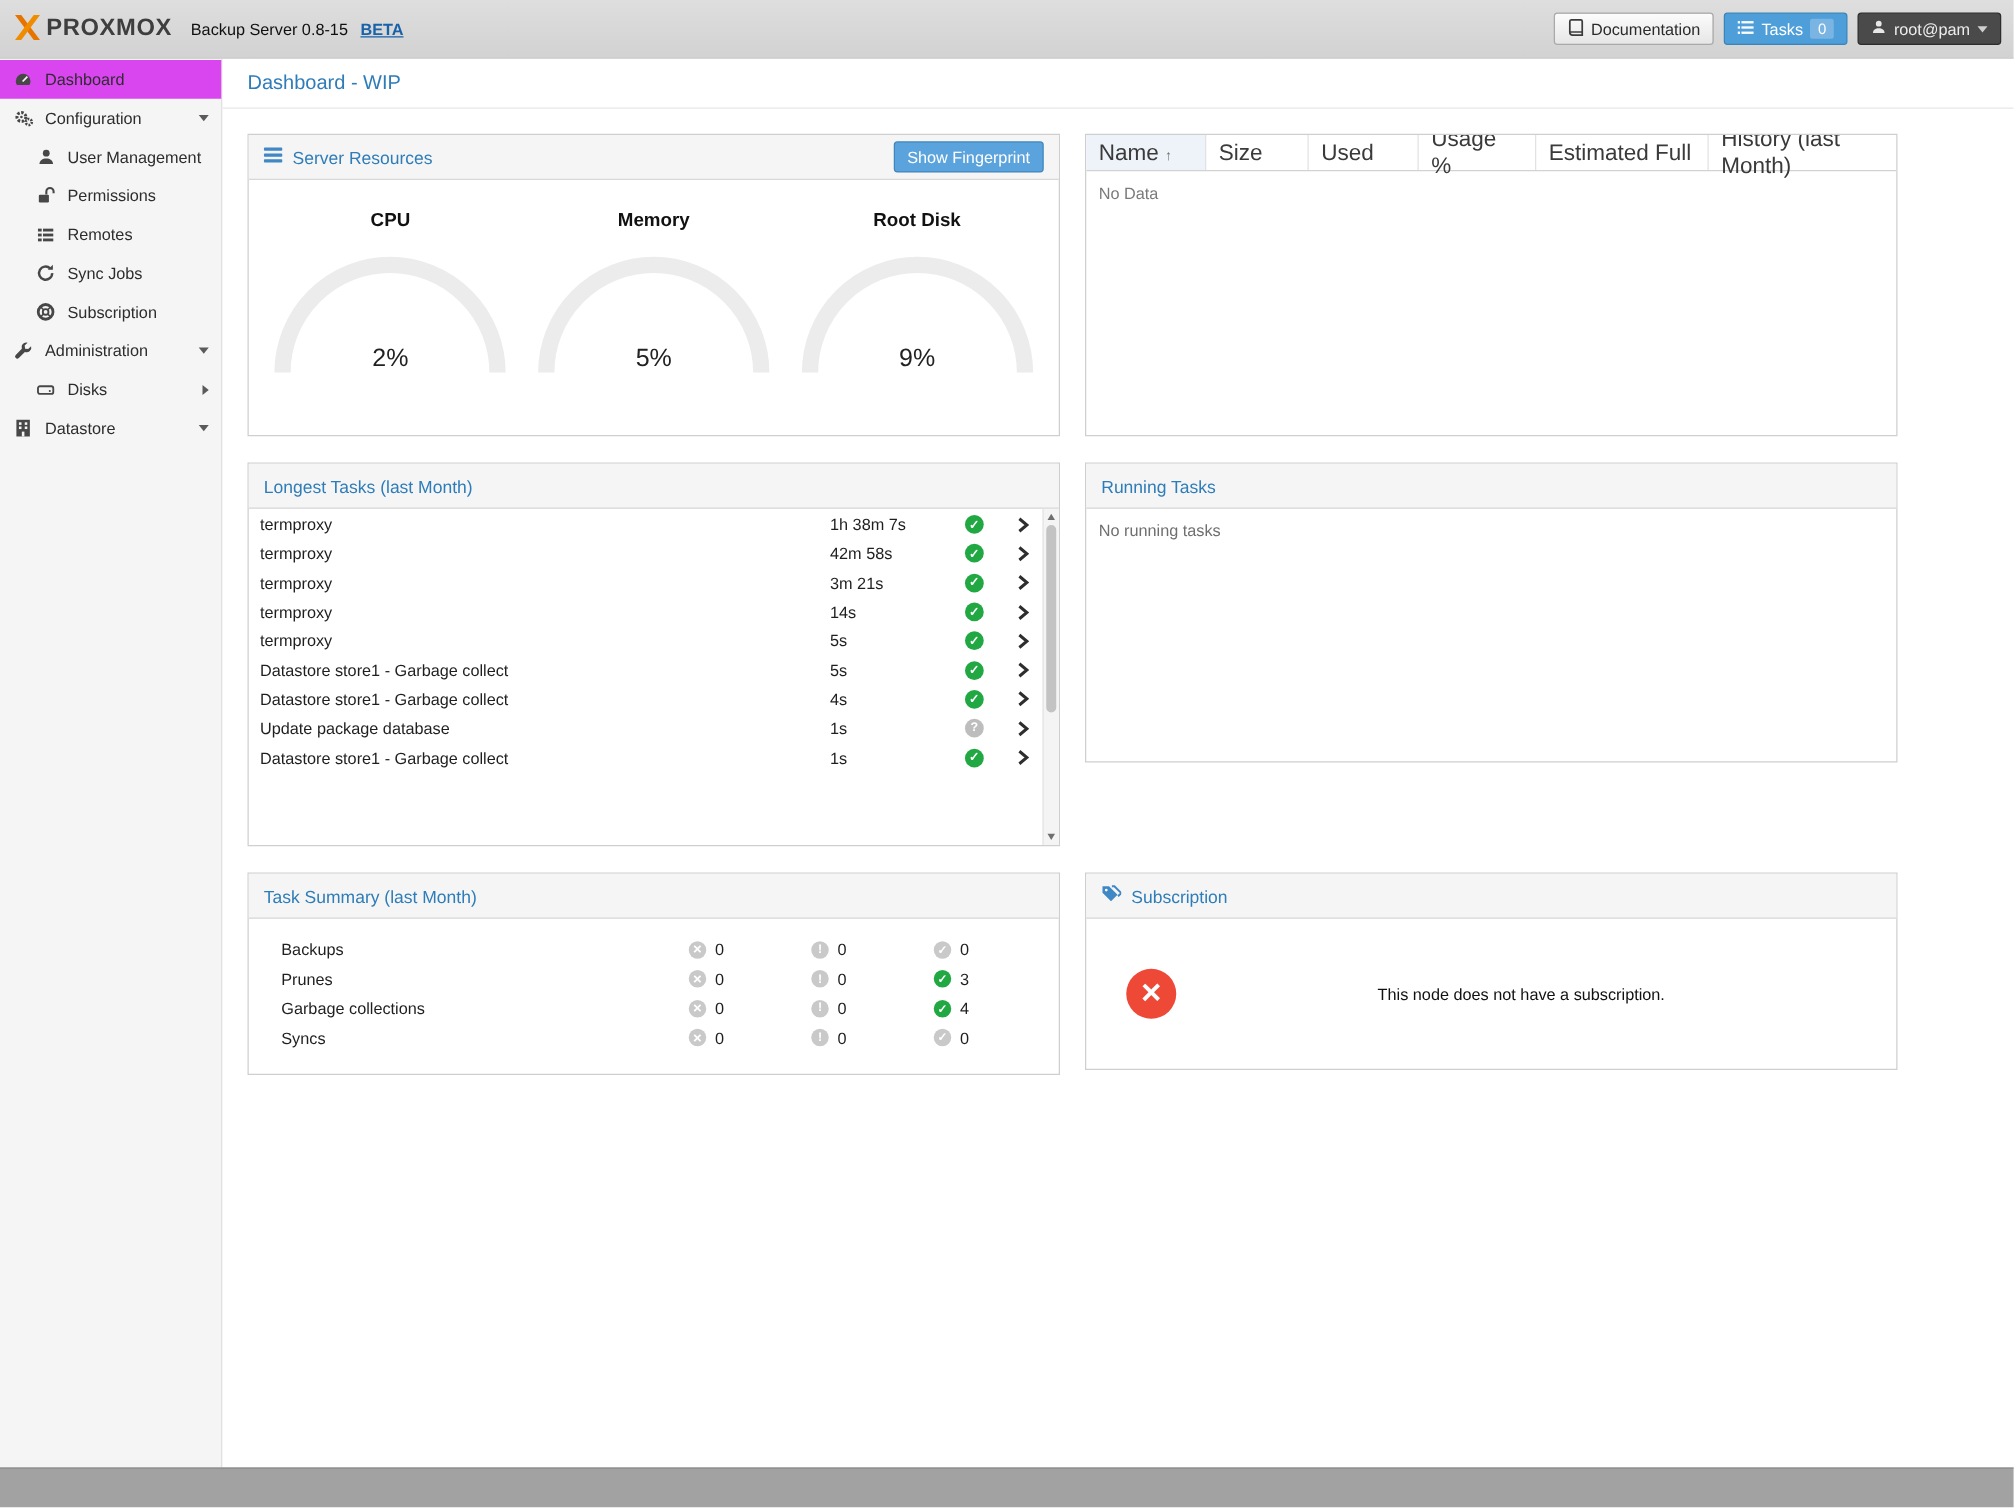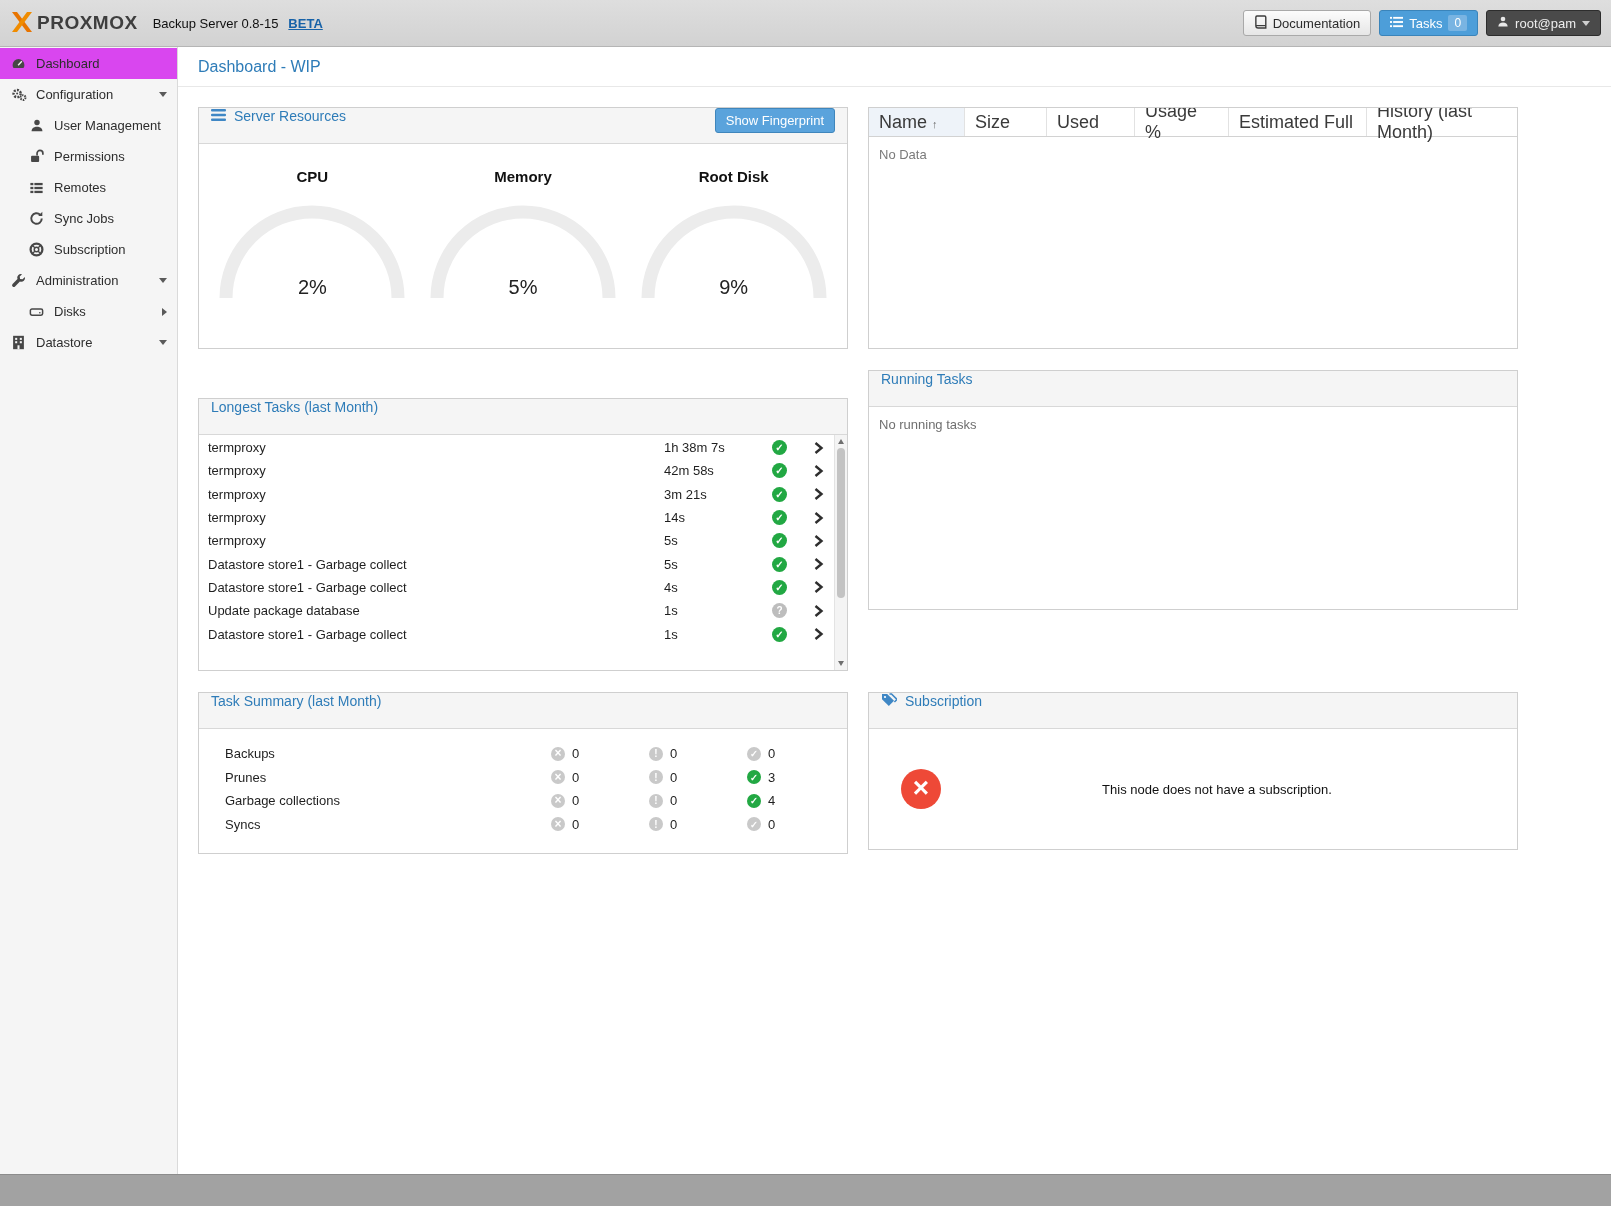--- a/index.html
+++ b/index.html
@@ -31,25 +31,25 @@
   .caret-down { margin-left:auto; width:0; height:0; border-left:4px solid transparent; border-right:4px solid transparent; border-top:5px solid #5a5a5a; }
   .caret-right { margin-left:auto; width:0; height:0; border-top:4px solid transparent; border-bottom:4px solid transparent; border-left:5px solid #5a5a5a; }
 
   .main { flex:1; background:#fff; display:flex; flex-direction:column; min-width:0; }
   .page-header { padding:11px 20px 10px; border-bottom:1px solid #e8e8e8; flex:none; }
   .page-title { color:#2e7cb8; font-size:16px; }
   .content { padding:20px; display:grid; grid-template-columns:650px 650px; gap:21px 20px; align-items:start; align-content:start; }
 
   
   .panel { border:1px solid #cfcfcf; background:#fff; display:flex; flex-direction:column; }
-  .panel-header { height:36px; flex:none; background:#f5f5f5; border-bottom:1px solid #d8d8d8; display:flex; padding:0 12px; gap:8px; }
+  .panel-header { height:36px; flex:none; background:#f5f5f5; border-bottom:1px solid #d8d8d8; display:flex; align-items:center; padding:0 12px; gap:8px; }
   .panel-title { color:#2e7cb8; font-size:14px; }
   .panel-body { flex:1; position:relative; overflow:hidden; }
   .h-resources { height:242px; } .h-datastore { height:242px; }
-  .h-longest { height:273px;margin-top:28px; } .h-running { height:240px; }
+  .h-longest { height:307px; } .h-running { height:240px; }
   .h-summary { height:162px; } .h-subscription { height:158px; }
   .spacer { flex:1; }
 
   .btn-fingerprint { height:25px; background:#5aa3dc; border:1px solid #3f86bc; color:#fff; border-radius:3px; padding:0 10px; font-size:13px; cursor:pointer; }
 
   
   .gauges { display:flex; justify-content:space-around; padding:24px 8px 0; }
   .gauge { width:202px; text-align:center; }
   .gauge-label { font-weight:bold; font-size:15px; color:#111; margin-bottom:12px; }
   .gauge-wrap { position:relative; width:190px; height:105px; margin:0 auto; }

